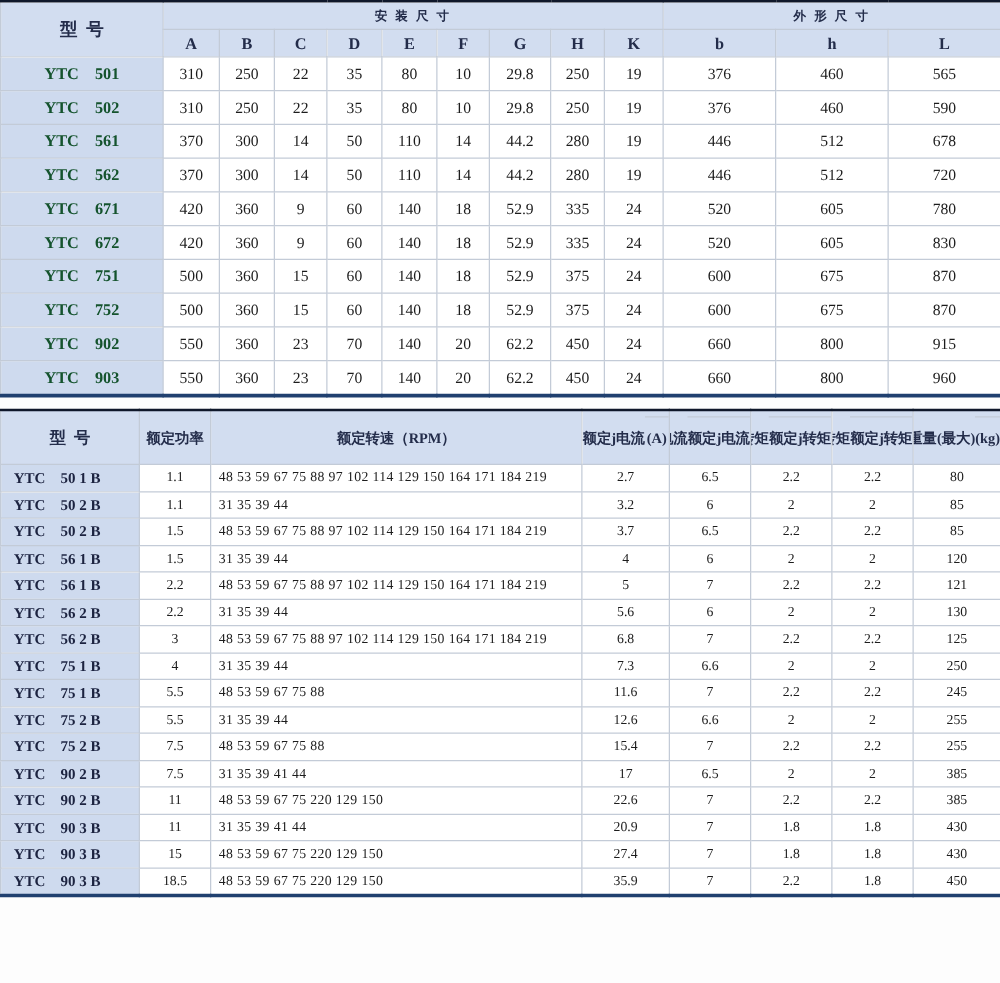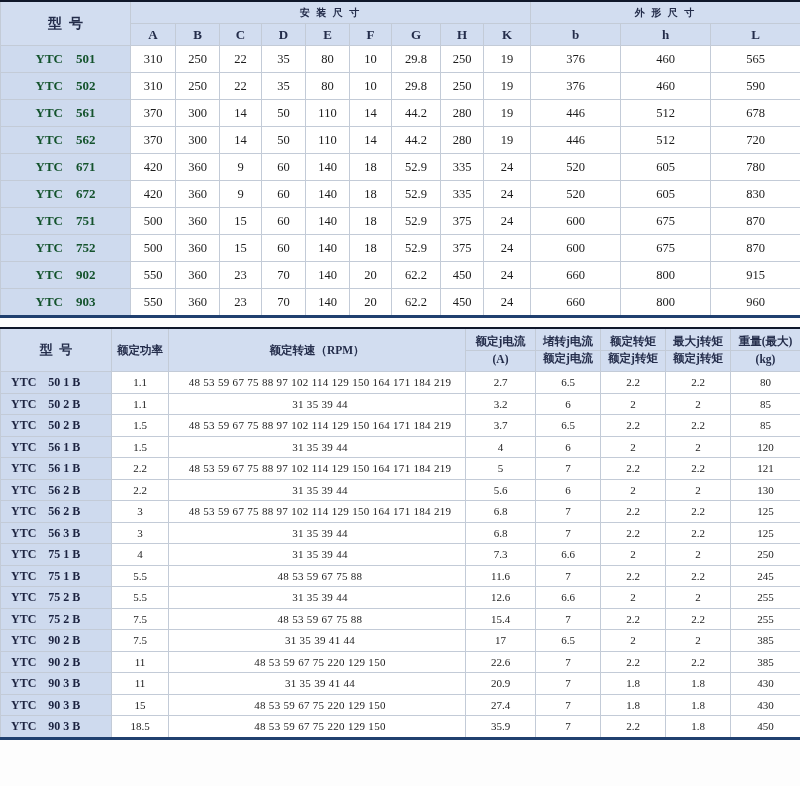--- a/index.html
+++ b/index.html
@@ -12,26 +12,26 @@
   #t1 th{background:#d2ddf0;color:#232c4a;font-weight:bold;}
   #t1 .grp{height:21px;font-size:10px;letter-spacing:2px;}
   #t1 .sub{height:21px;font-size:13px;font-weight:bold;}
   #t1 td{height:26px;text-align:center;font-size:12.5px;color:#1c1c1c;}
   #t1 td.model{background:#cedaee;color:#14532d;font-size:13px;white-space:pre;font-weight:bold;}
   #t1 th.model-head{background:#d2ddf0;white-space:pre;font-size:14px;}
   
   #t2{margin-top:9px;}
   #t2 th{background:#d2ddf0;color:#232c4a;font-weight:bold;font-size:11.5px;}
   #t2 .one-line{height:42px;}
-  #t2 .hdr2{display:flex;flex-direction:column;height:34px;justify-content:flex-end;}
+  #t2 .hdr2{display:flex;flex-direction:row;height:34px;justify-content:flex-end;}
   #t2 .hdr2 .l1,#t2 .hdr2 .l2{flex:1;display:flex;align-items:center;justify-content:center;}
   #t2 .hdr2 .l2{border-top:1px solid #c3cbd7;}
   #t2 td{height:20.5px;text-align:center;font-size:11px;line-height:20px;color:#1c1c1c;}
   #t2 td.model{background:#cedaee;color:#1c2340;font-size:12px;text-align:left;padding-left:10px;white-space:pre;font-weight:bold;margin-left:44px;}
-  #t2 td.rpm{text-align:center;padding-left:6px;font-size:11px;letter-spacing:0.3px;}
+  #t2 td.rpm{text-align:left;padding-left:6px;font-size:11px;letter-spacing:0.3px;}
   #t2 th.model-head{white-space:pre;font-size:13px;}
 </style>
 </head>
 <body>
 
 <div class="page">
 
   <table id="t1" class="spec-table">
     <colgroup>
       <col style="width:130px">
@@ -336,30 +336,20 @@
           <td class="model">YTC    56 2 B</td>
           <td>3</td>
           <td class="rpm">48 53 59  67  75  88  97 102 114 129 150 164 171 184 219</td>
           <td>6.8</td>
           <td>7</td>
           <td>2.2</td>
           <td>2.2</td>
           <td>125</td>
         </tr>
         <tr>
-          <td class="model">YTC    56 3 B</td>
-          <td>3</td>
-          <td class="rpm">31 35 39  44</td>
-          <td>6.8</td>
-          <td>7</td>
-          <td>2.2</td>
-          <td>2.2</td>
-          <td>125</td>
-        </tr>
-        <tr>
           <td class="model">YTC    75 1 B</td>
           <td>4</td>
           <td class="rpm">31 35 39  44</td>
           <td>7.3</td>
           <td>6.6</td>
           <td>2</td>
           <td>2</td>
           <td>250</td>
         </tr>
         <tr>

